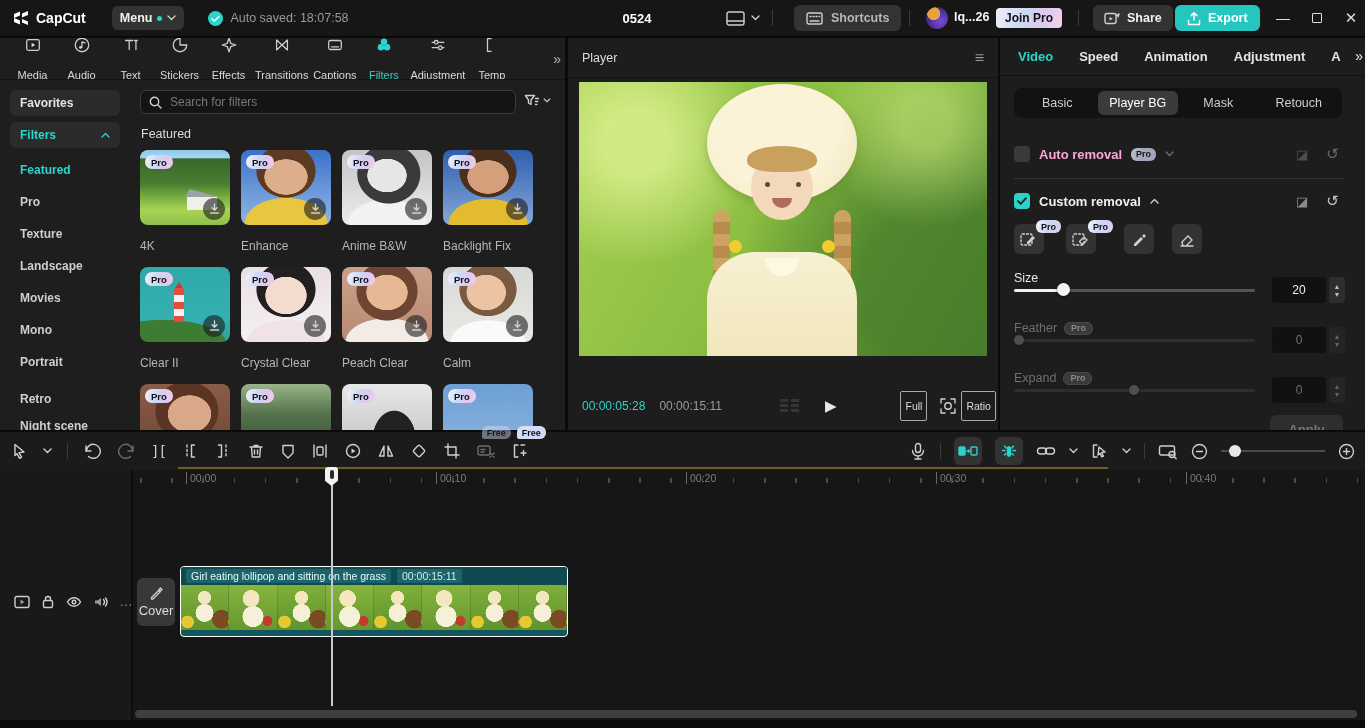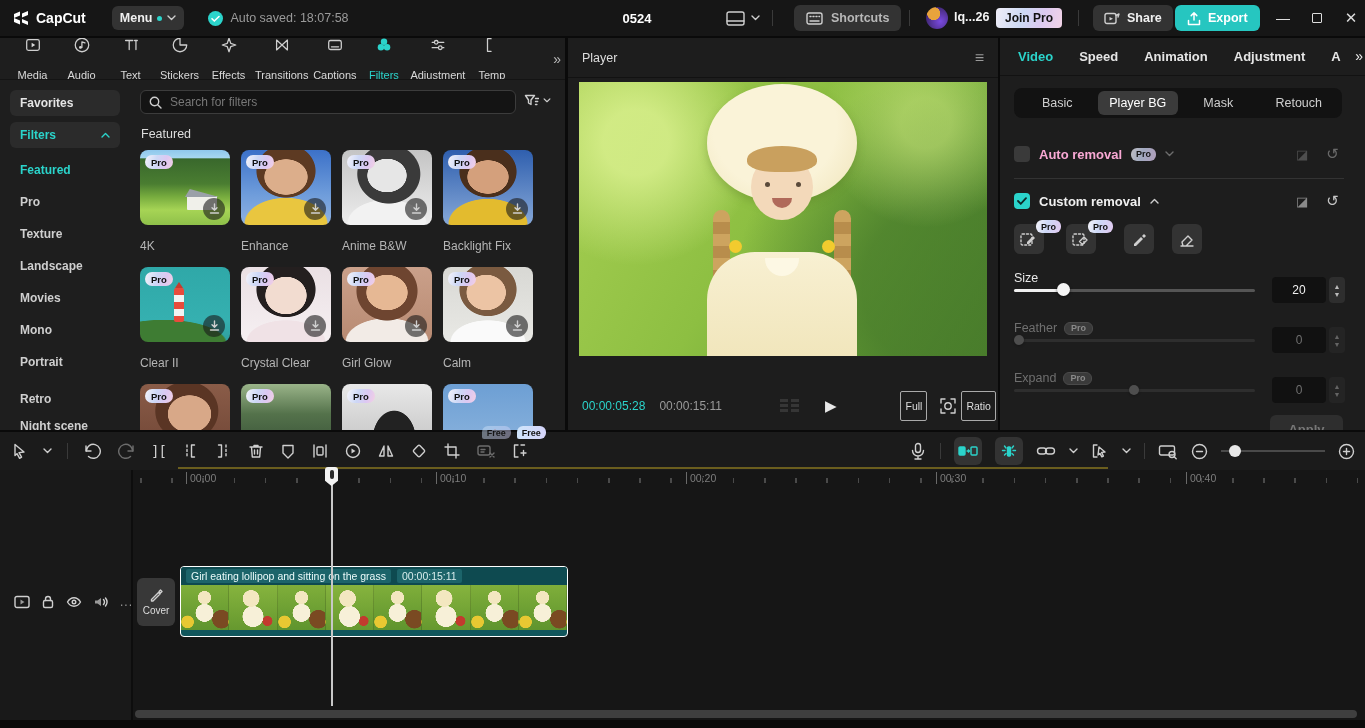--- a/index.html
+++ b/index.html
@@ -139,21 +139,21 @@
   .zslider .knob{position:absolute;top:1px;left:8px;width:12px;height:12px;border-radius:50%;background:#e8e8e8}
 
   
   #timeline{position:absolute;left:0;top:470px;width:1365px;height:250px;background:#161616}
   #trackcol{position:absolute;left:0;top:0;width:133px;height:250px;background:#191919;border-right:2px solid #0d0d0d}
   .ruler-ticks{position:absolute;left:140px;top:8px;width:1220px;height:5px;background:repeating-linear-gradient(90deg,#4a4a4a 0 1.5px,transparent 1.5px 31.2px)}
   .rlabel{position:absolute;top:2px;color:#7d7d7d;font-size:10.5px;display:flex;gap:3px}
   .rlabel::before{content:"";display:block;width:1px;height:12px;background:#6a6a6a}
   .oliveline{position:absolute;left:178px;top:-3px;width:930px;height:2px;background:#6b5e1e}
   .trk-ics{position:absolute;left:14px;top:124px;display:flex;align-items:center;gap:11px;color:#9a9a9a}
-  .coverbtn{position:absolute;left:137px;top:108px;width:38px;height:48px;background:#383838;border-radius:6px;display:flex;flex-direction:column;align-items:center;justify-content:center;gap:3px;color:#ddd;font-size:10px}
+  .coverbtn{position:absolute;left:137px;top:108px;width:38px;height:48px;background:#383838;border-radius:6px;display:flex;flex-direction:column;align-items:center;justify-content:center;gap:3px;color:#ddd;font-size:13px}
   .clip{position:absolute;left:180px;top:96px;width:388px;height:71px;background:#11565c;border:1.5px solid #fff;border-radius:4px;overflow:hidden}
   .clip-titlebar{height:18px;background:#0e4a50;display:flex;align-items:center;gap:6px;padding:0 5px}
   .clip-title{background:#1c646a;color:#eafafa;font-size:10.5px;padding:1px 5px;border-radius:2px;white-space:nowrap}
   .clip-dur{background:#1c646a;color:#d8ecec;font-size:10.5px;padding:1px 5px;border-radius:2px}
   .frames{display:flex;height:45px}
   .frame{flex:1;background:
      radial-gradient(circle at 50% 28%,#f3e7c0 0 16%,transparent 17%),
      radial-gradient(circle at 50% 62%,#f7f0d8 0 24%,transparent 25%),
      radial-gradient(circle at 14% 82%,#e8c832 0 11%,transparent 12%),
      radial-gradient(circle at 86% 76%,#7a4a22 0 17%,transparent 18%),
@@ -442,21 +442,21 @@
     </div>
     <div class="card">
       <div class="thumb" style="background:radial-gradient(ellipse 21px 18px at 50% 34%,#e6b894 0 97%,transparent 100%),radial-gradient(ellipse 31px 30px at 50% 32%,#6e4530 0 97%,transparent 100%),radial-gradient(ellipse 42px 24px at 50% 100%,#f2ebe6 0 97%,transparent 100%),linear-gradient(180deg,#caa08a,#b88a72)">
         <span class="pill-pro">Pro</span>
         <span class="dlbadge">
             <svg class="ic" width="11" height="12" viewBox="0 0 11 12">
               <path d="M5.5 1v6M3 4.8L5.5 7.3 8 4.8M1.5 10h8"></path>
             </svg>
           </span>
       </div>
-      <div class="cname">Girl Glow</div>
+      <div class="cname">Peach Clear</div>
     </div>
     <div class="card">
       <div class="thumb" style="background:radial-gradient(ellipse 20px 18px at 48% 34%,#ecc4a4 0 97%,transparent 100%),radial-gradient(ellipse 29px 27px at 50% 30%,#7a5a40 0 97%,transparent 100%),radial-gradient(ellipse 38px 22px at 50% 100%,#fafafa 0 97%,transparent 100%),linear-gradient(180deg,#d8d8d4,#e9e9e5)">
         <span class="pill-pro">Pro</span>
         <span class="dlbadge">
             <svg class="ic" width="11" height="12" viewBox="0 0 11 12">
               <path d="M5.5 1v6M3 4.8L5.5 7.3 8 4.8M1.5 10h8"></path>
             </svg>
           </span>
       </div>

